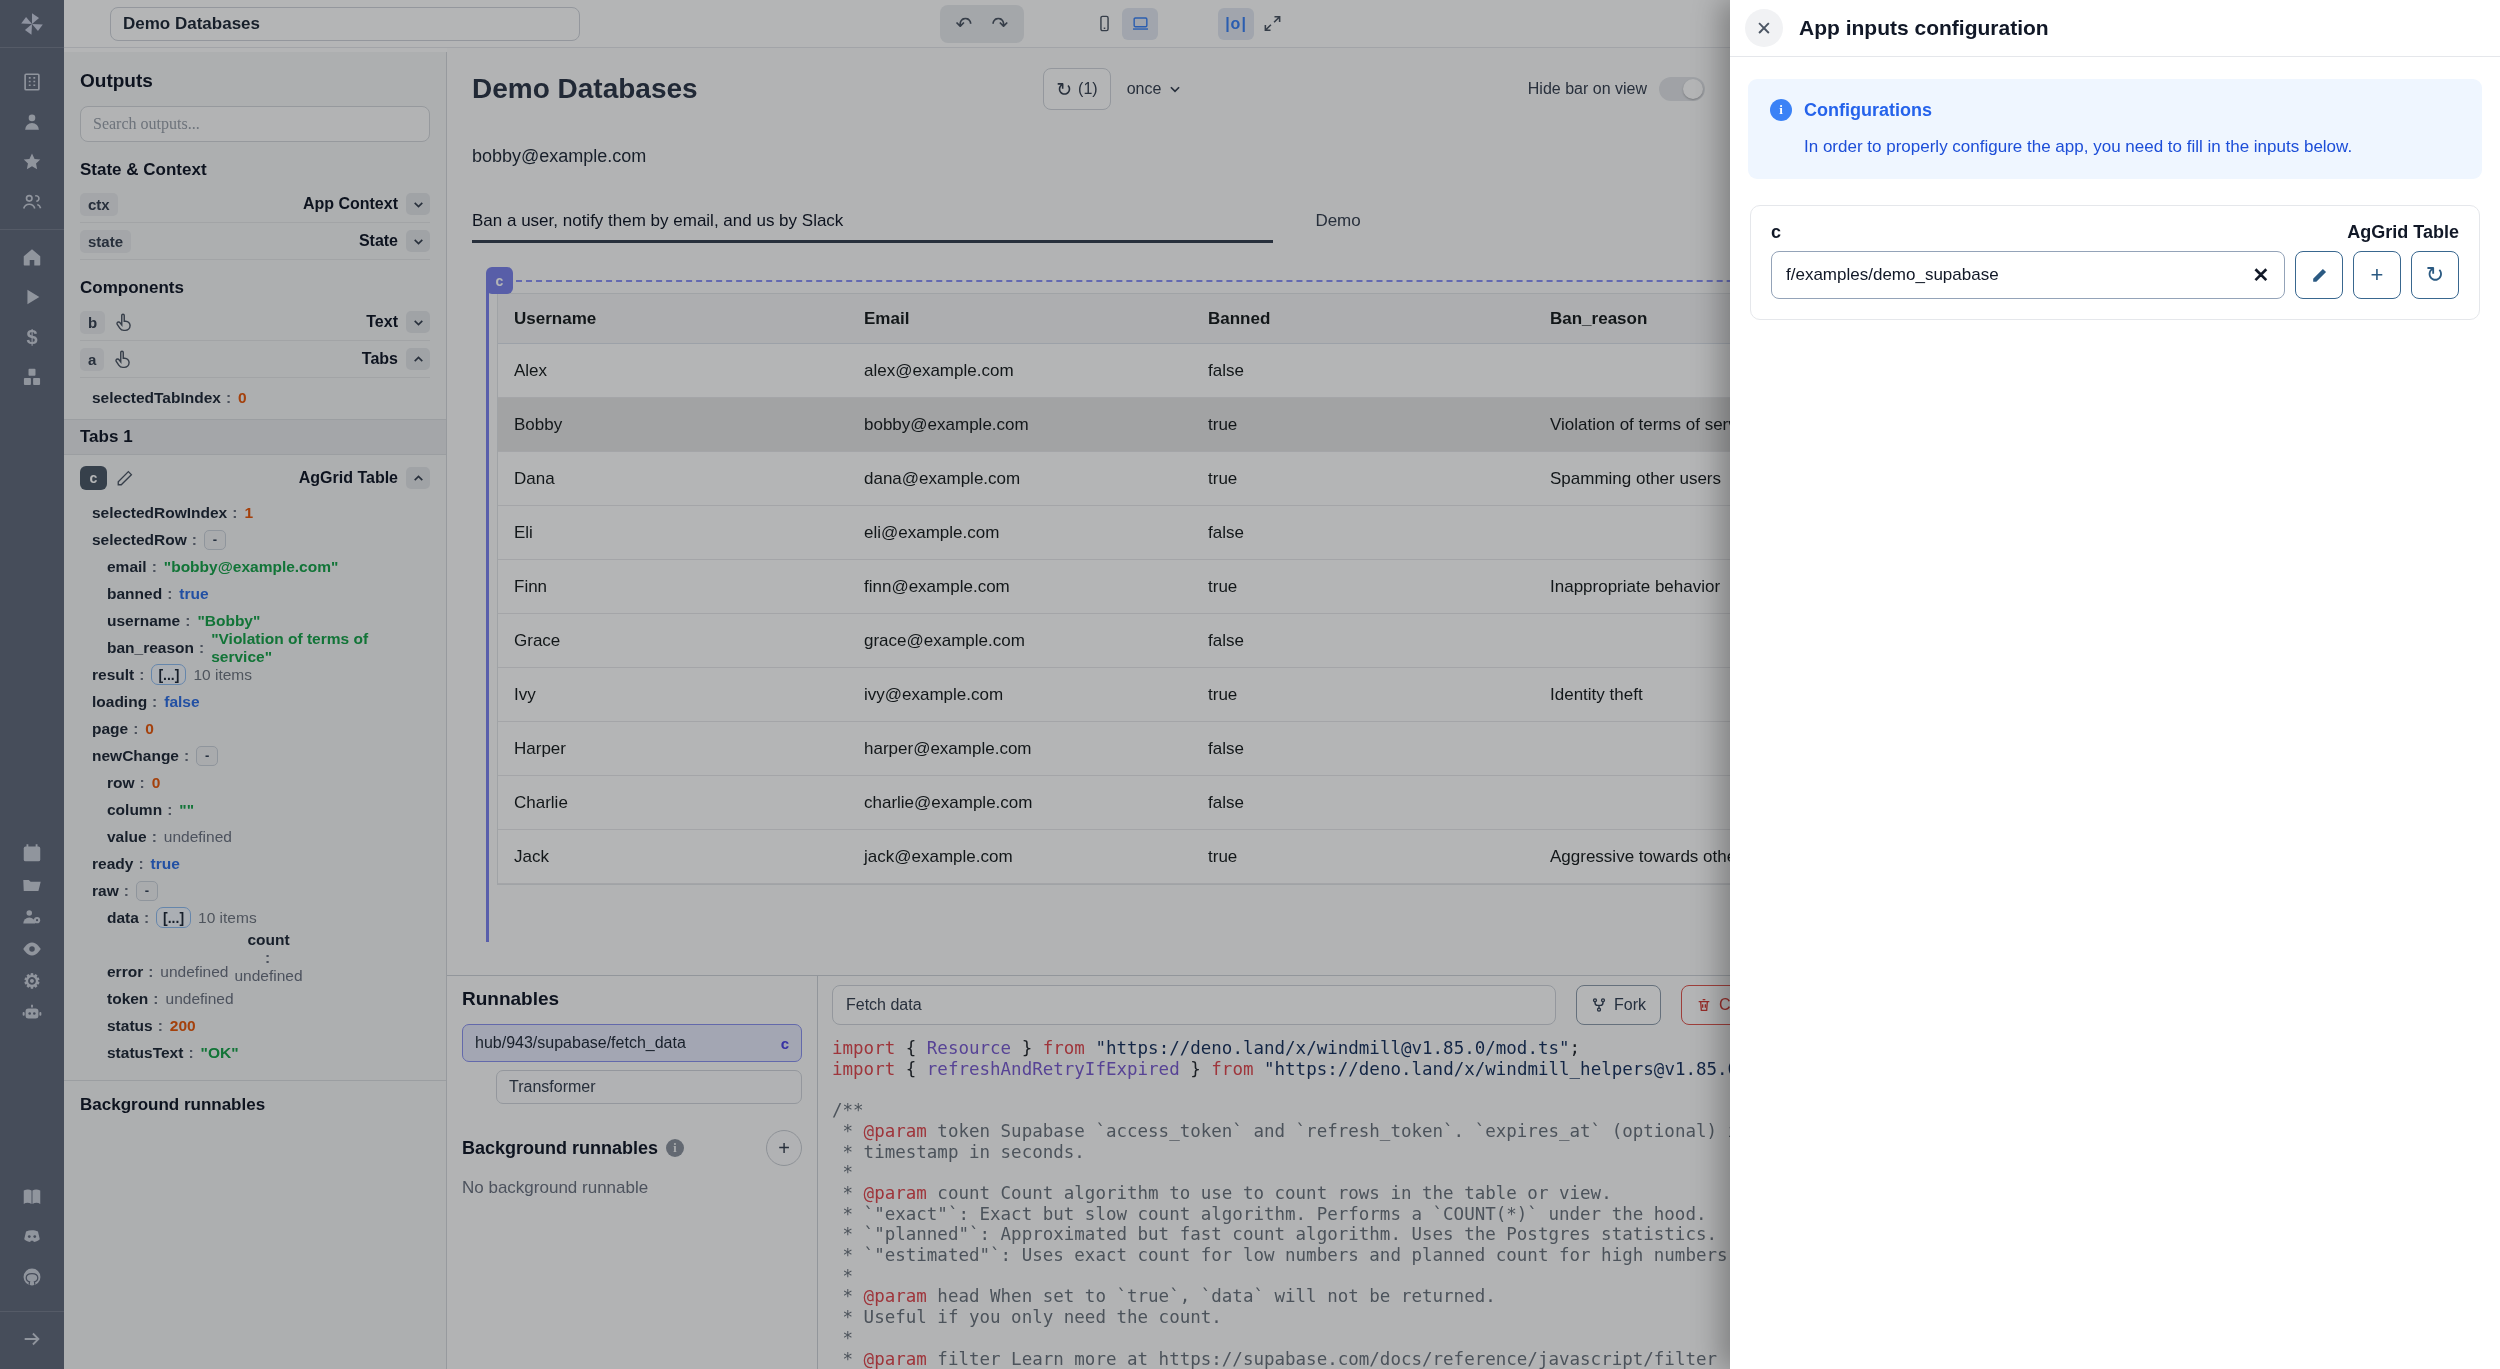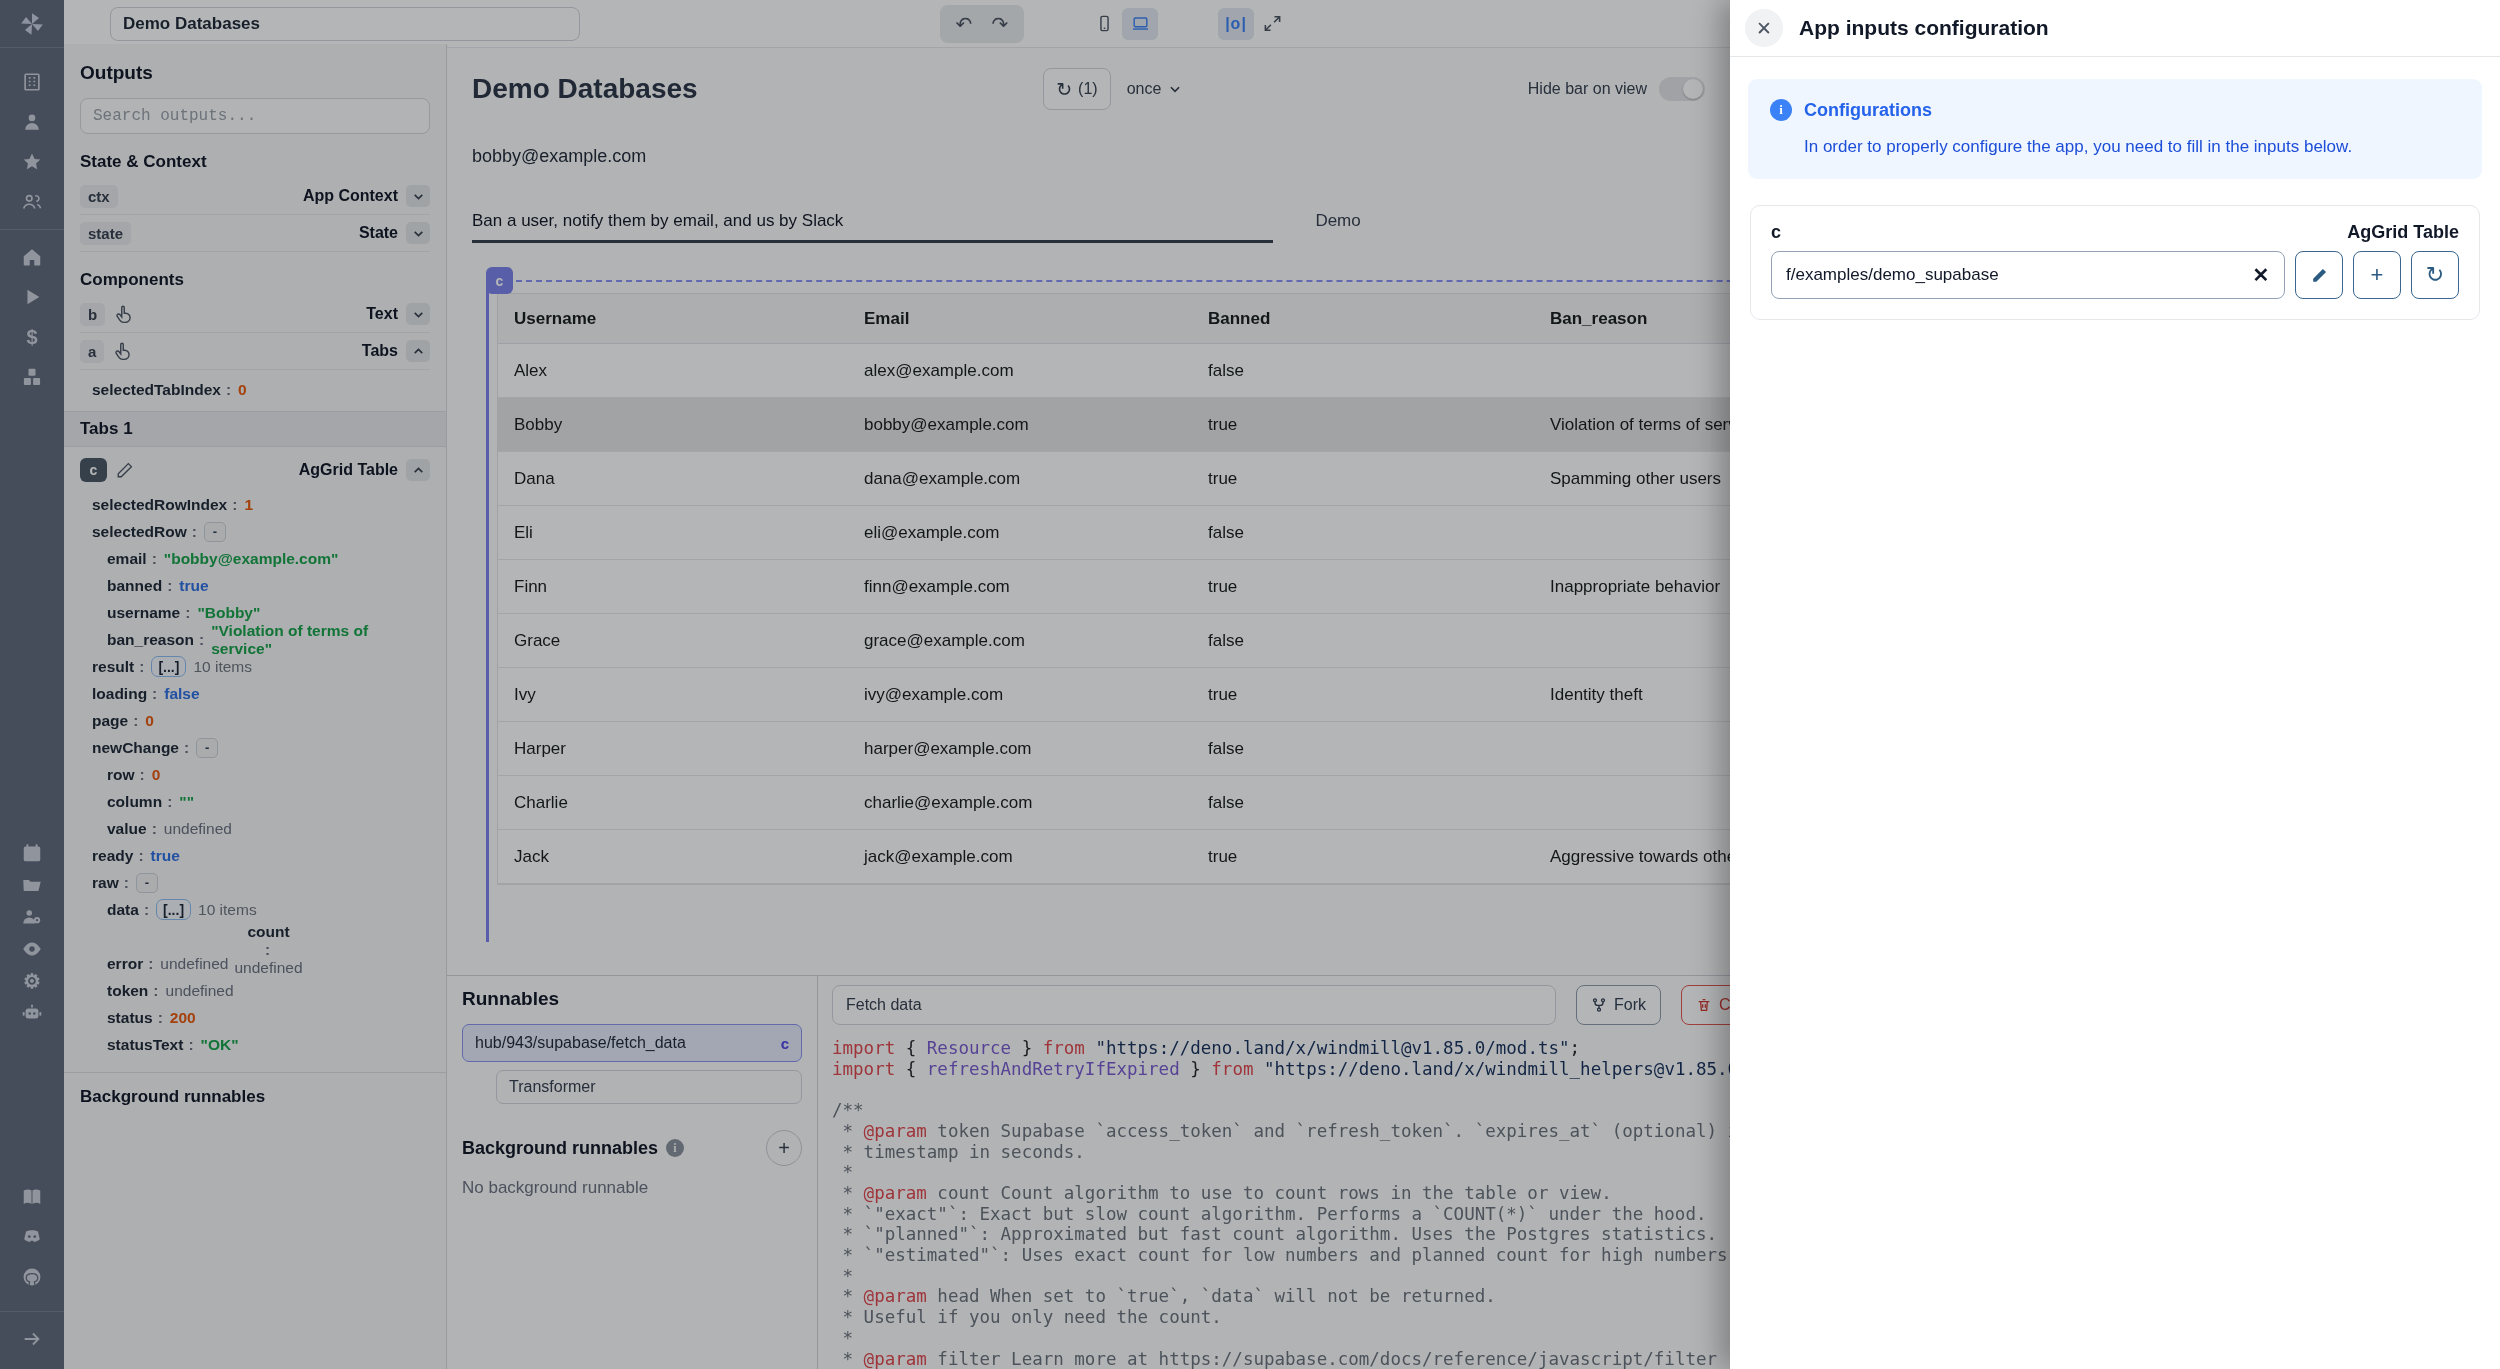--- a/index.html
+++ b/index.html
@@ -24,23 +24,23 @@
   .tb-group { display:flex; align-items:center; background:#e9ebee; border-radius:8px; padding:2px 6px; height:38px; }
   .tb-undo-redo { margin-left:360px; }
   .tb-ic { width:36px; height:32px; display:flex; align-items:center; justify-content:center; color:#4b5563; font-size:20px; border-radius:6px; cursor:pointer; }
   .tb-device { margin-left:56px; background:transparent; }
   .tb-ic.sel { background:#e4e9f2; color:#3b82f6; }
   .tb-ic svg { width:19px; height:19px; }
   .tb-align { margin-left:48px; background:transparent; }
   .tb-ic.center-ic { font-size:16px; font-weight:bold; letter-spacing:1px; }
 
   
-  .outputs { position:absolute; left:64px; top:44px; width:383px; bottom:0; background:#f5f6f7; border-right:1px solid #d6d9dd; padding:14px 16px; overflow:hidden; z-index:5; font-size:16px; }
+  .outputs { position:absolute; left:64px; top:52px; width:383px; bottom:0; background:#f5f6f7; border-right:1px solid #d6d9dd; padding:14px 16px; overflow:hidden; z-index:5; font-size:16px; }
   .outputs h2 { font-size:19px; font-weight:bold; color:#111827; margin:4px 0 14px; }
-  .search-outputs { width:100%; height:36px; border:1px solid #d4d7db; border-radius:8px; background:#fdfdfd; padding:0 12px; font-size:16px; color:#374151; font-family:Liberation Mono, monospace; }
+  .search-outputs { width:100%; height:36px; border:1px solid #d4d7db; border-radius:8px; background:#fdfdfd; padding:0 12px; font-size:16px; color:#374151; font-family:Liberation Serif, serif; }
   .search-outputs::placeholder { color:#9aa1ab; }
   .sec-h { font-size:17px; font-weight:bold; color:#111827; margin:18px 0 6px; }
   .o-row { display:flex; align-items:center; justify-content:space-between; height:37px; border-bottom:1px solid #e6e7e9; }
   .o-row:first-of-type { border-top:1px solid #e6e7e9; }
   .chip { background:#e8eaec; border-radius:5px; padding:3px 8px; font-size:15px; font-weight:600; color:#374151; }
   .o-right { display:flex; align-items:center; gap:8px; }
   .o-type { font-size:16px; font-weight:bold; color:#111827; }
   .chev-btn { width:24px; height:22px; background:#e3e5e8; border:none; border-radius:5px; display:flex; align-items:center; justify-content:center; color:#374151; cursor:pointer; }
   .chev-btn svg { width:13px; height:13px; }
   .hand { display:inline-flex; width:20px; height:20px; color:#4b5563; margin-left:8px; }

